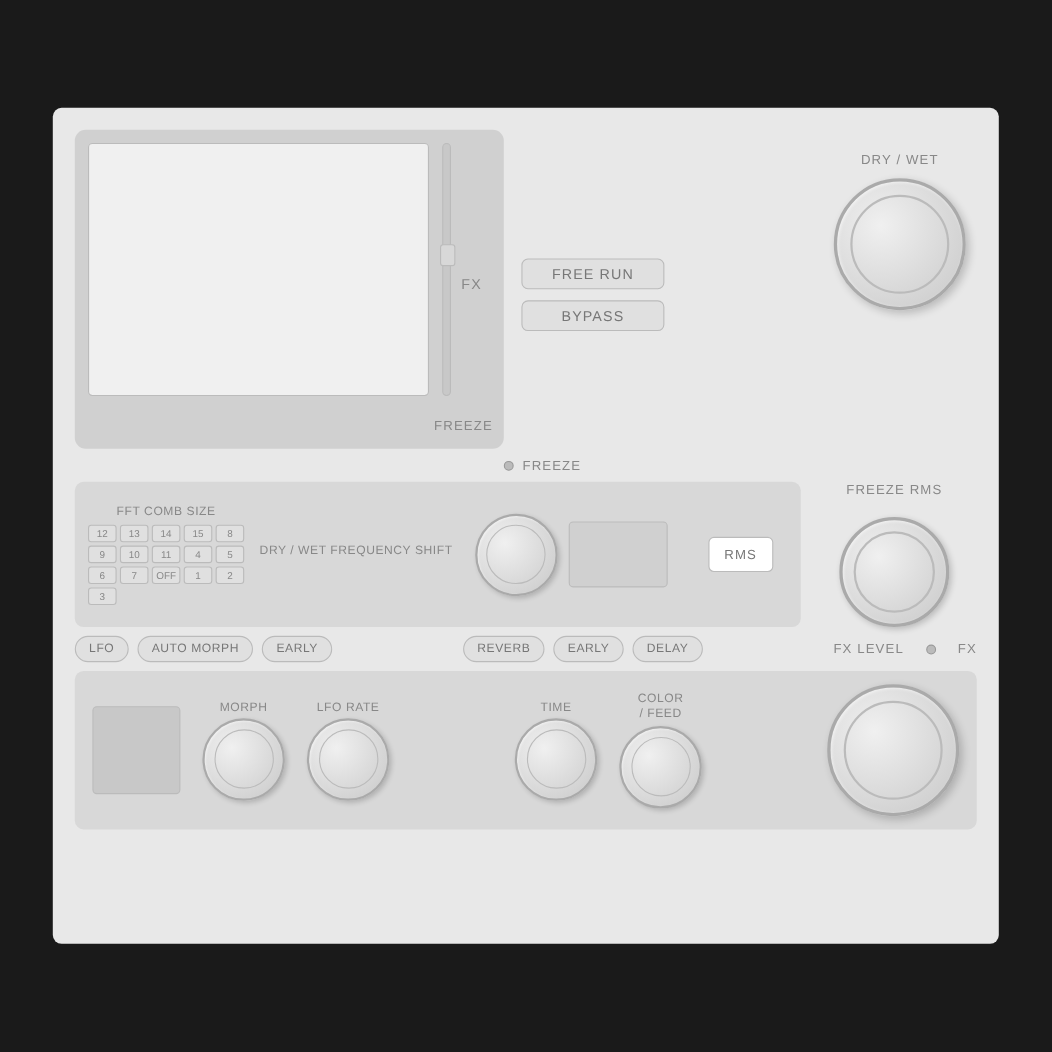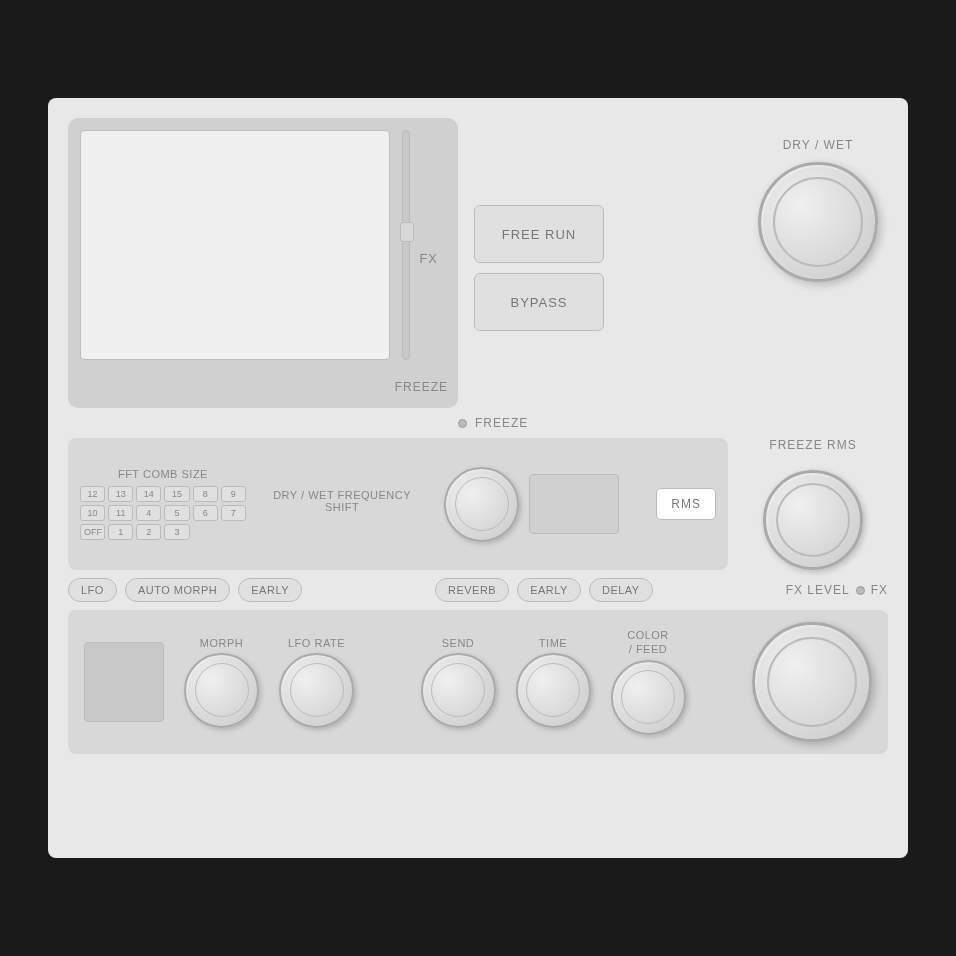--- a/index.html
+++ b/index.html
@@ -92,21 +92,21 @@
       border: 1.5px solid #bbb;
       border-radius: 6px;
       padding: 10px 22px;
       font-family: Arial, sans-serif;
       font-size: 13px;
       color: #777;
       letter-spacing: 1px;
       cursor: pointer;
       text-align: center;
       width: 130px;
-      height: 58px;
+      height: 28px;
       display: flex;
       align-items: center;
       justify-content: center;
     }
 
     .knob-section {
       display: flex;
       flex-direction: column;
       align-items: center;
       justify-content: flex-start;
@@ -214,21 +214,21 @@
       font-family: Arial, sans-serif;
       font-size: 11px;
       color: #888;
       letter-spacing: 0.5px;
       margin-bottom: 6px;
       text-align: center;
     }
     
     .mini-btn-grid {
       display: grid;
-      grid-template-columns: repeat(6, 1fr);
+      grid-template-columns: repeat(5, 1fr);
       gap: 3px;
       margin-bottom: 0;
     }
     .mini-btn {
       background: #e0e0e0;
       border: 1px solid #bbb;
       border-radius: 3px;
       font-family: Arial, sans-serif;
       font-size: 9px;
       color: #888;
@@ -416,21 +416,21 @@
   <div style="display:flex; gap:8px; margin-bottom:8px; align-items:center; padding-left: 0;">
     <button class="mode-button">LFO</button>
     <button class="mode-button">AUTO MORPH</button>
     <button class="mode-button">EARLY</button>
     <div style="flex:1;"></div>
     <button class="mode-button">REVERB</button>
     <button class="mode-button">EARLY</button>
     <button class="mode-button">DELAY</button>
     <div style="flex:1;"></div>
 
-    <div style="display:flex; align-items:center; gap:6px;">
+    <div style="display:flex; align-items:center; gap:20px;">
       <span class="knob-label" style="margin-bottom:0;">FX LEVEL</span>
       <div class="led-dot"></div>
       <span style="font-family:Arial,sans-serif; font-size:12px; color:#888; letter-spacing:1px;">FX</span>
     </div>
   </div>
 
   <div class="bottom-section">
 
     <div class="morph-display"></div>
 
@@ -439,24 +439,20 @@
       <div class="knob knob-medium"></div>
     </div>
 
     <div class="knob-group">
       <span class="knob-group-label">LFO RATE</span>
       <div class="knob knob-medium"></div>
     </div>
 
     <div style="flex:1;"></div>
 
-    <div class="knob-group">
-      <span class="knob-group-label">SEND</span>
-      <div class="knob knob-medium"></div>
-    </div>
 
     <div class="knob-group">
       <span class="knob-group-label">TIME</span>
       <div class="knob knob-medium"></div>
     </div>
 
     <div class="knob-group">
       <span class="knob-group-label color-feed-label" style="white-space: pre-line;">COLOR
 / FEED</span>
       <div class="knob knob-medium"></div>

